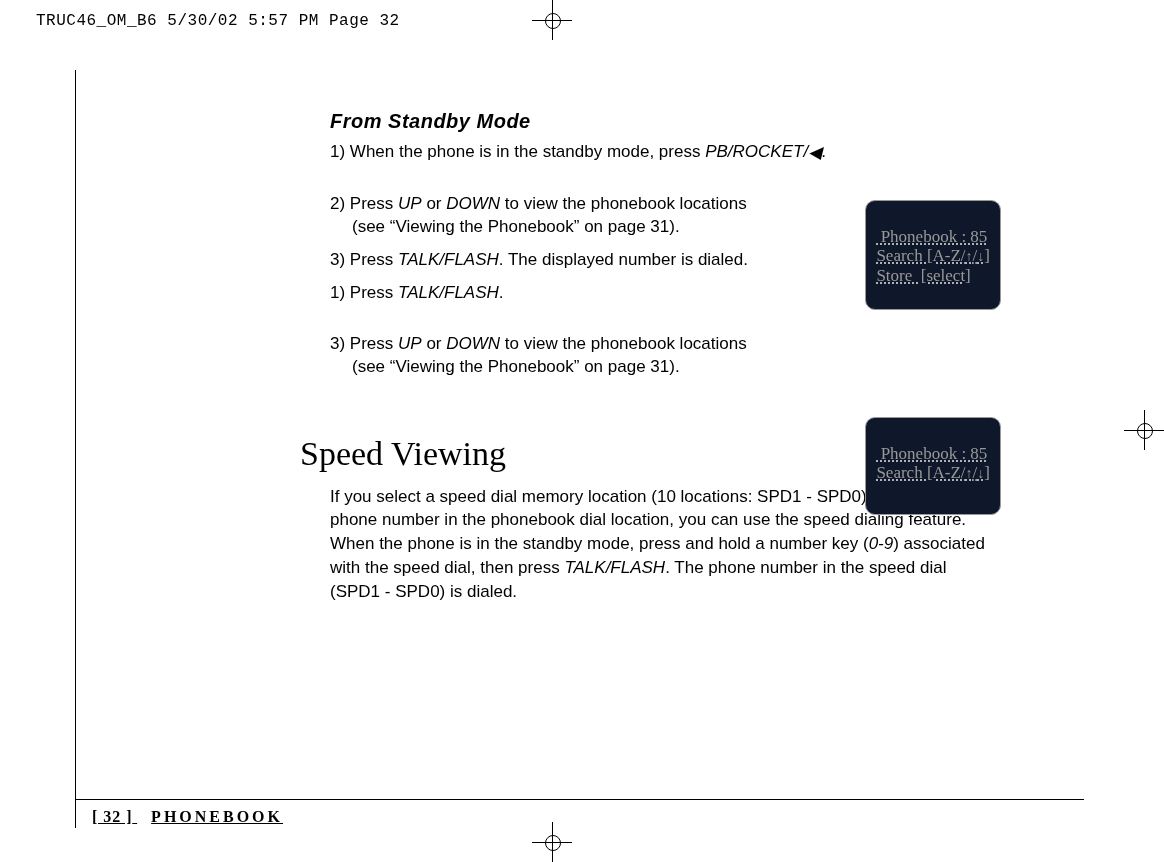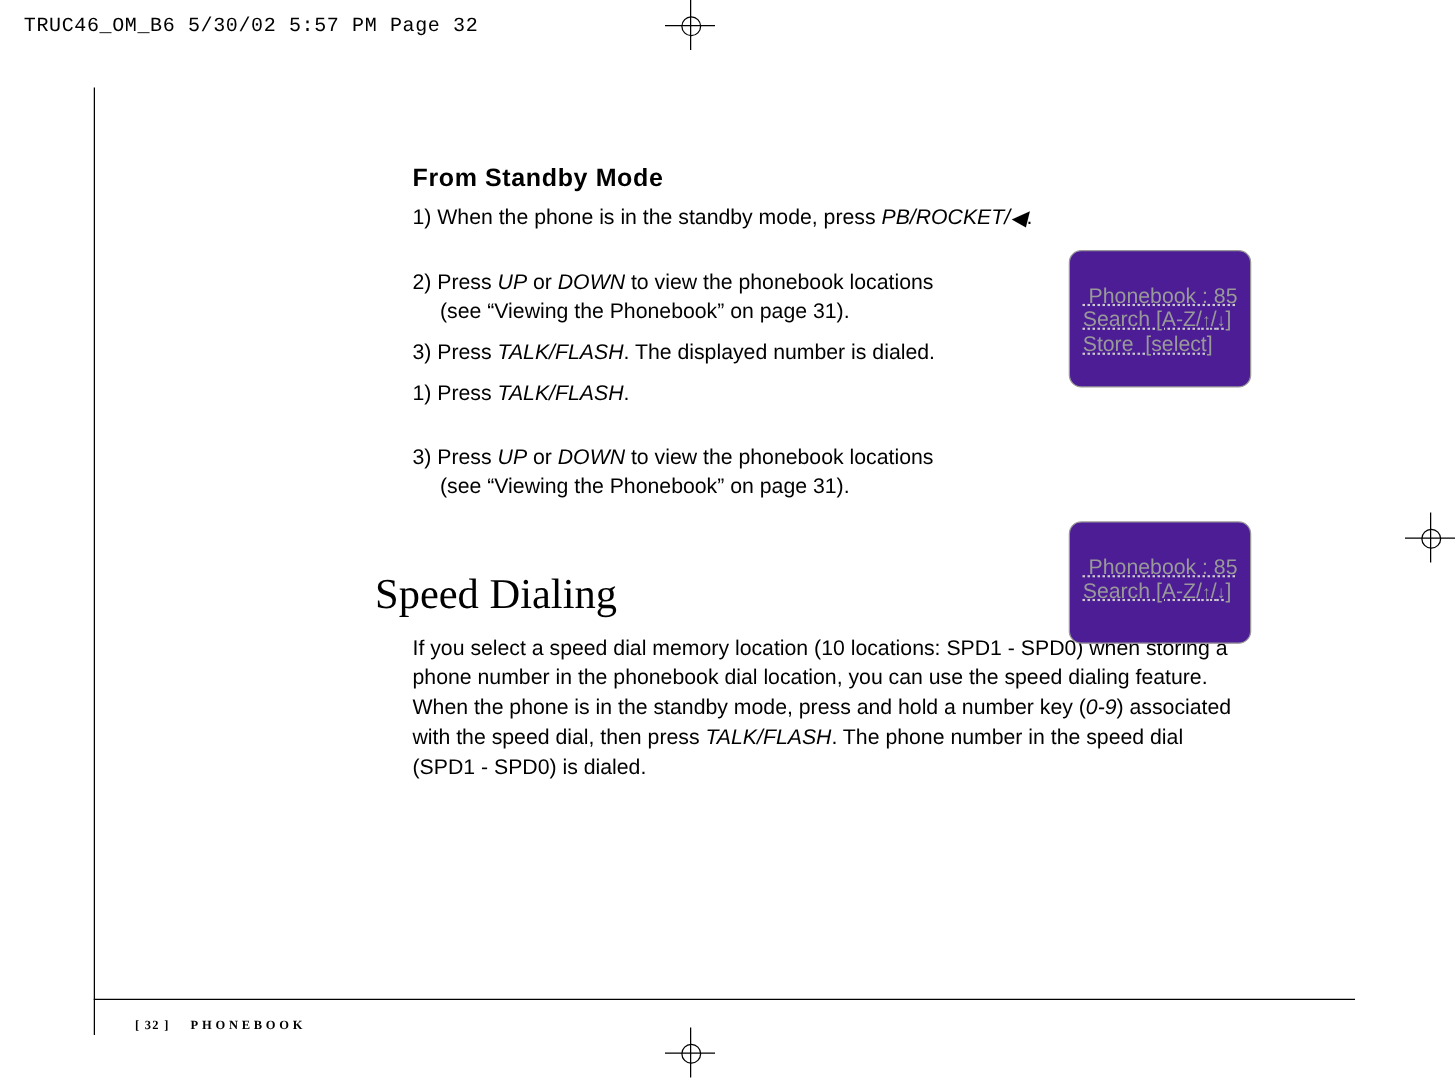--- a/index.html
+++ b/index.html
@@ -9,21 +9,21 @@
     height: 862px;
     background: #fff;
     font-family: "Helvetica Neue", Helvetica, Arial, sans-serif;
     color: #000;
     position: relative;
     overflow: hidden;
   }
   .header-line {
     position: absolute;
     top: 12px;
-    left: 19px;
+    left: 36px;
     font-family: "Courier New", monospace;
     font-size: 16px;
     letter-spacing: 0.5px;
   }
   .crop-top {
     position: absolute;
     top: 0;
     left: 532px;
     width: 40px;
     height: 40px;
@@ -97,22 +97,23 @@
   h1 {
     font-family: Georgia, "Times New Roman", serif;
     font-weight: 400;
     font-size: 34px;
     margin: 0 0 12px 0;
   }
   h2 {
     font-family: "Helvetica Neue", Helvetica, Arial, sans-serif;
     font-weight: 700;
     font-size: 20px;
-    margin: 22px 0 8px 30px;
+    margin: 0 0 8px 30px;
     letter-spacing: 0.5px;
+    font-style: italic;
   }
   h2 + .step { margin-top: 6px; }
   .step {
     margin: 4px 0 10px 30px;
     font-size: 17px;
     line-height: 1.35;
     font-family: "Helvetica Neue", Helvetica, Arial, sans-serif;
     font-stretch: condensed;
   }
   .step .cont {
@@ -129,37 +130,38 @@
     font-size: 17px;
     line-height: 1.4;
     max-width: 670px;
   }
 
   .lcd {
     position: absolute;
     border: 1px solid #999;
     border-radius: 10px;
     padding: 6px 10px 4px 10px;
-    background: #4c1d95;
-    font-family: Liberation Sans, sans-serif;
+    background: #0f172a;
+    font-family: Liberation Serif, serif;
     font-size: 17px;
     line-height: 1.15;
     color: #999;
     white-space: pre;
   }
   .lcd1 { top: 200px; right: 163px; }
   .lcd2 { top: 417px; right: 163px; padding-bottom: 12px;}
   .lcd .row { display:block; text-decoration-line: underline; text-decoration-style: dotted; text-underline-offset: 2px; text-decoration-color:#ccc;}
   .lcd .arrow { font-size: 14px; }
 
   .footer {
     position: absolute;
-    left: 108px;
+    left: 92px;
     bottom: 36px;
-    font-size: 10px;
+    font-size: 16px;
+    text-decoration: underline;
   }
   .footer .pg {
     font-weight: 700;
     letter-spacing: 1px;
     font-family: Georgia, serif;
   }
   .footer .sect {
     font-weight: 700;
     letter-spacing: 3px;
     font-family: Georgia, serif;
@@ -222,21 +224,21 @@
     <span>1) Press </span><span class="bi">TALK/FLASH</span><span>.</span>
   </div>
   <div class="sp2"></div>
   <div class="step">
     <span>3) Press </span><span class="bi">UP</span><span> or </span><span class="bi">DOWN</span><span> to view the phonebook locations</span>
     <span class="cont">(see “Viewing the Phonebook” on page 31).</span>
   </div>
 
   <div class="sp1"></div>
 
-  <h1>Speed Dialing</h1>
+  <h1>Speed Viewing</h1>
   <div class="para">
     <span>If you select a speed dial memory location (10 locations: SPD1 - SPD0) when storing a phone number in the phonebook dial location, you can use the speed dialing feature. When the phone is in the standby mode, press and hold a number key (</span><span class="bi">0-9</span><span>) associated with the speed dial, then press </span><span class="bi">TALK/FLASH</span><span>. The phone number in the speed dial (SPD1 - SPD0) is dialed.</span>
   </div>
 </div>
 
 <div class="lcd lcd1">
 <span class="row"> Phonebook : 85</span><span class="row"><span>Search [A-Z/</span><span class="arrow">↑</span><span>/</span><span class="arrow">↓</span><span>]</span></span><span class="row">Store  [select]</span>
 </div>
 
 <div class="lcd lcd2">

